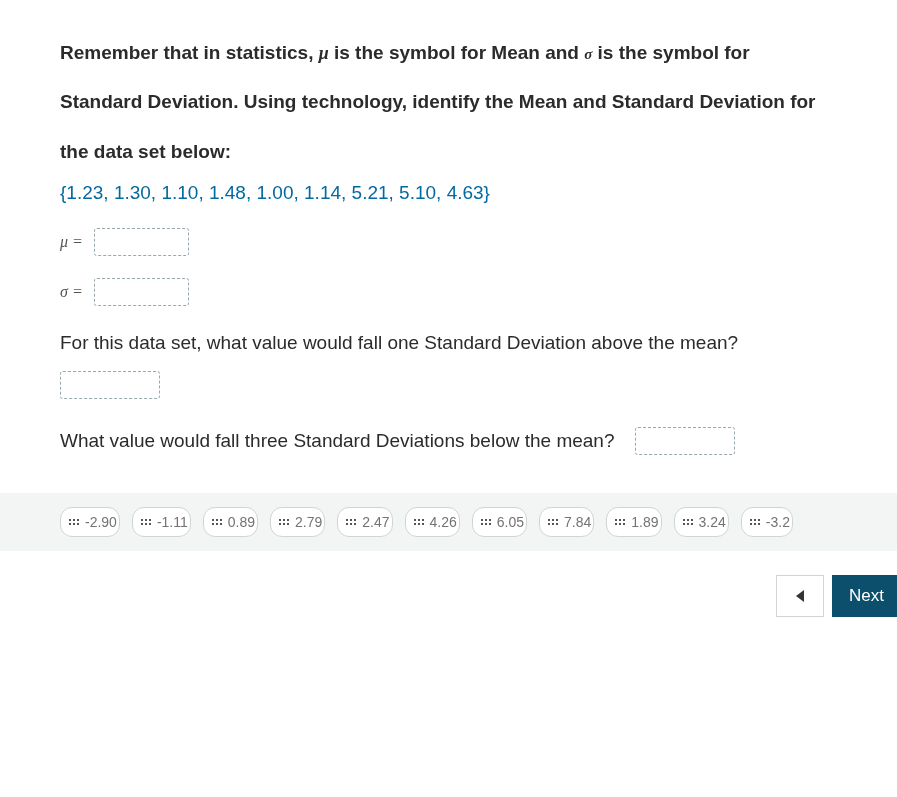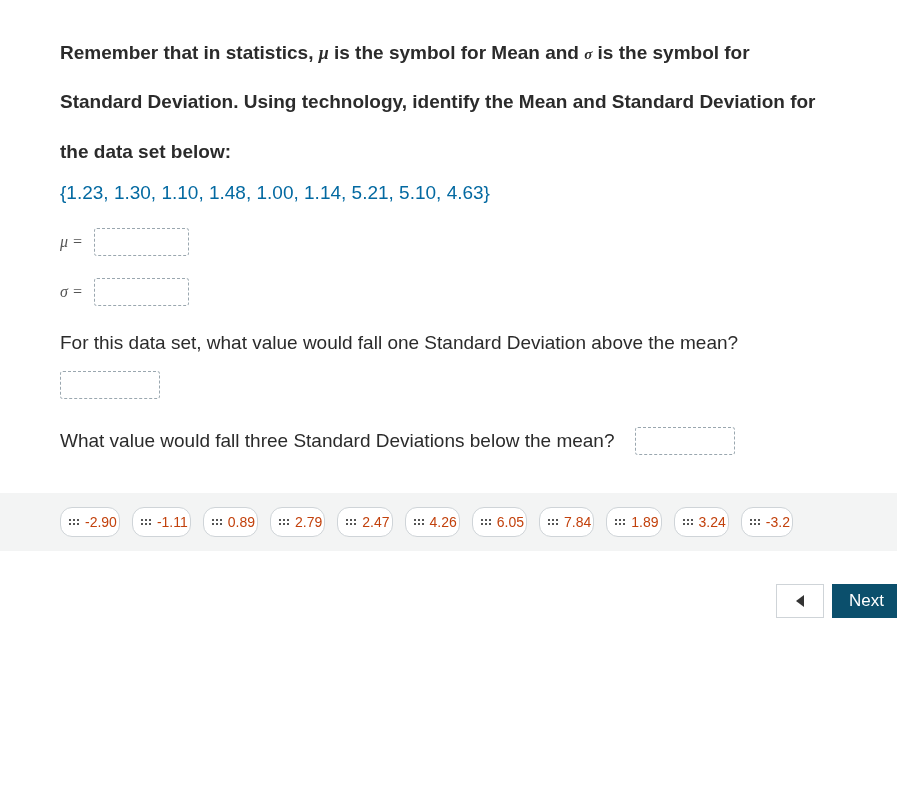--- a/index.html
+++ b/index.html
@@ -77,21 +77,21 @@
     margin-top: 18px;
   }
   .answer-tile {
     display: flex;
     align-items: center;
     background: #fff;
     border: 1px solid #cfd4d8;
     border-radius: 12px;
     padding: 6px 2px 6px 8px;
     font-size: 14px;
-    color: #c2410c;
+    color: #737373;
     cursor: grab;
     white-space: nowrap;
   }
   .grip-icon {
     display: inline-flex;
     flex-direction: column;
     gap: 2px;
     margin-right: 6px;
   }
   .grip-row {
@@ -105,28 +105,27 @@
   }
   .nav-bar {
     display: flex;
     justify-content: flex-end;
     gap: 8px;
     padding: 24px 0 10px 0;
   }
   .nav-btn {
     background: #fff;
     border: 1px solid #cfd4d8;
-    height: 34px;
+    height: 42px;
     display: flex;
     align-items: center;
     justify-content: center;
     font-size: 16px;
     color: #333;
     cursor: pointer;
-    margin-top: 9px;
   }
   .nav-prev { width: 48px; }
   .nav-next {
     background: #0b4f6c;
     color: #fff;
     border-color: #0b4f6c;
     padding: 0 12px 0 16px;
     font-size: 17px;
   }
   .tri-left {

